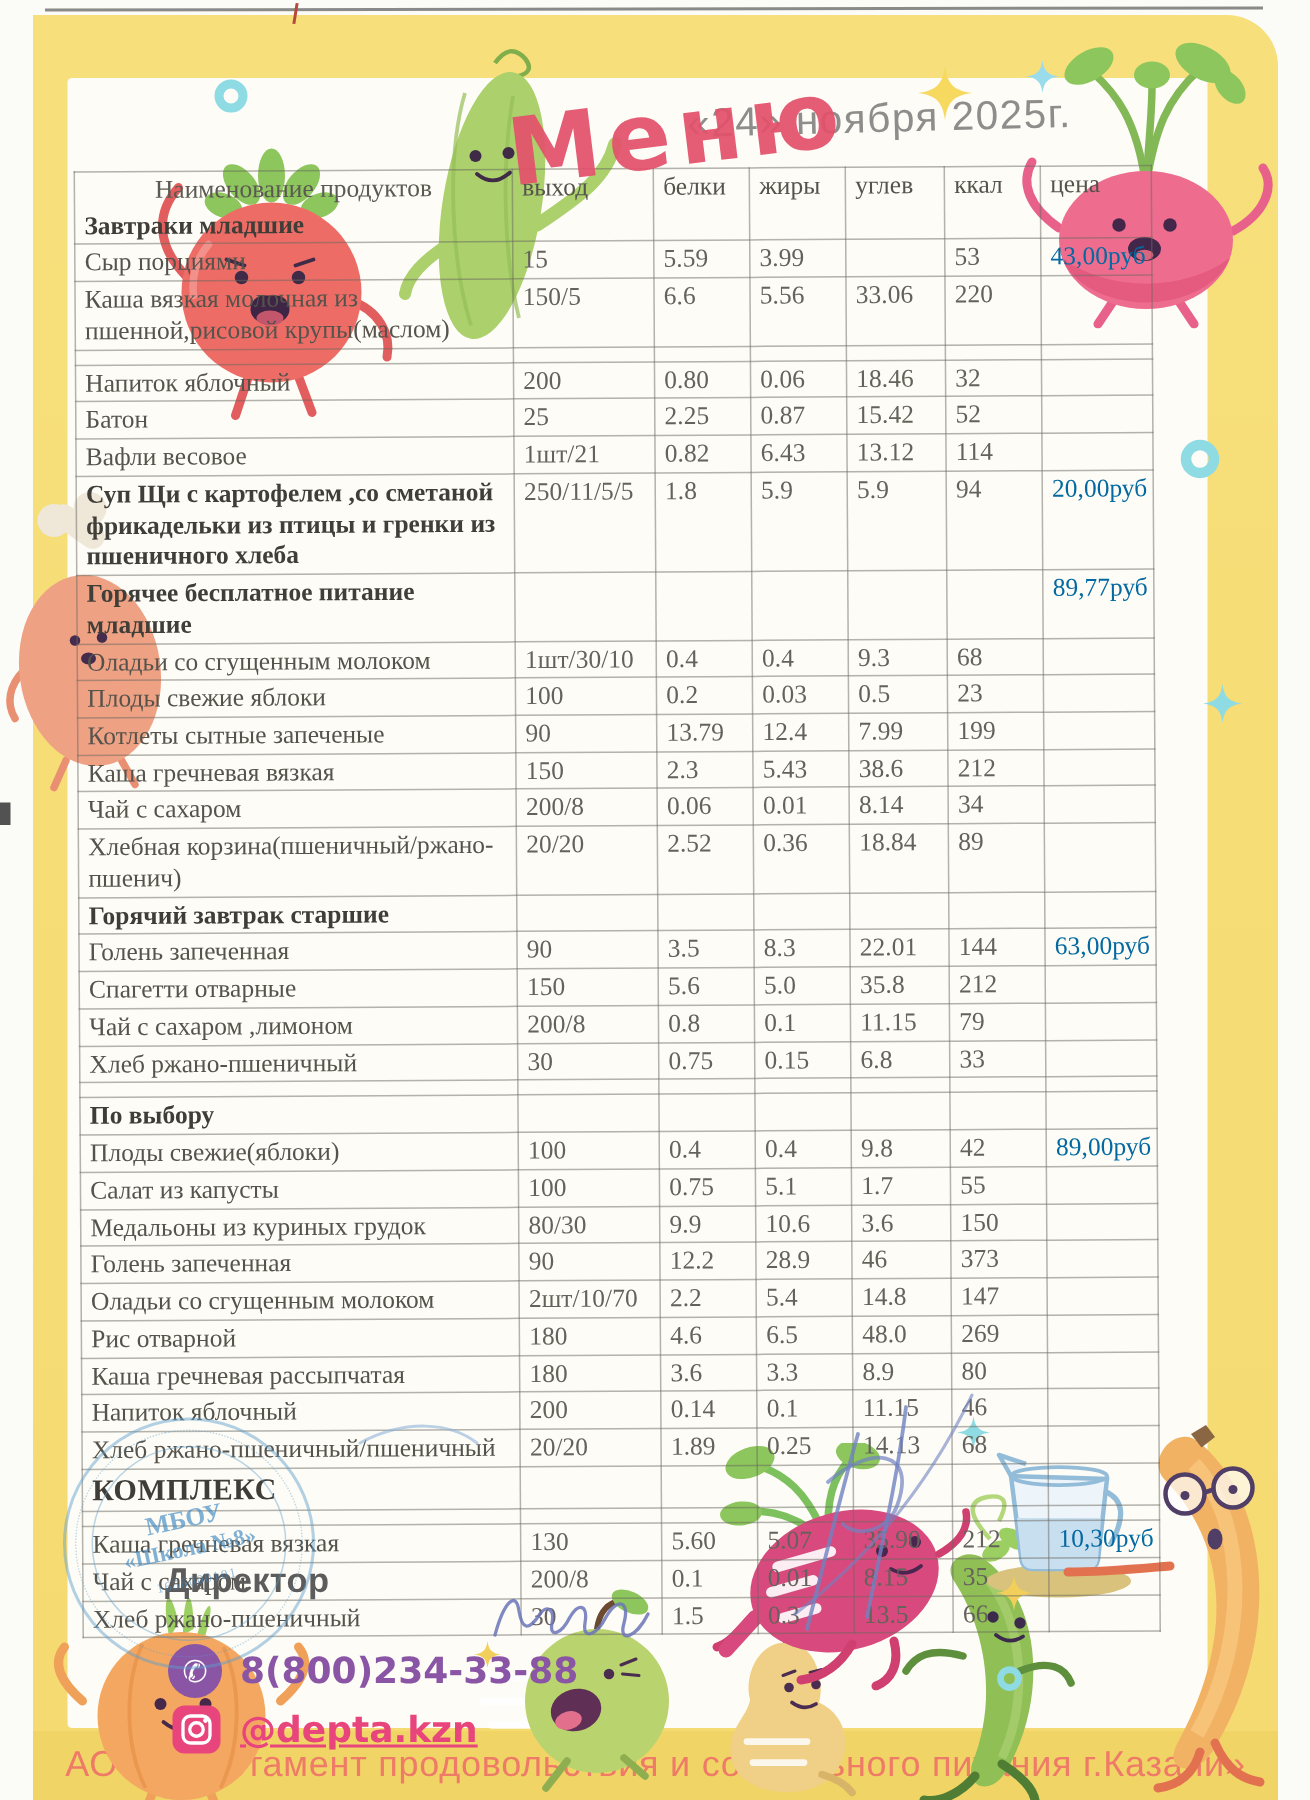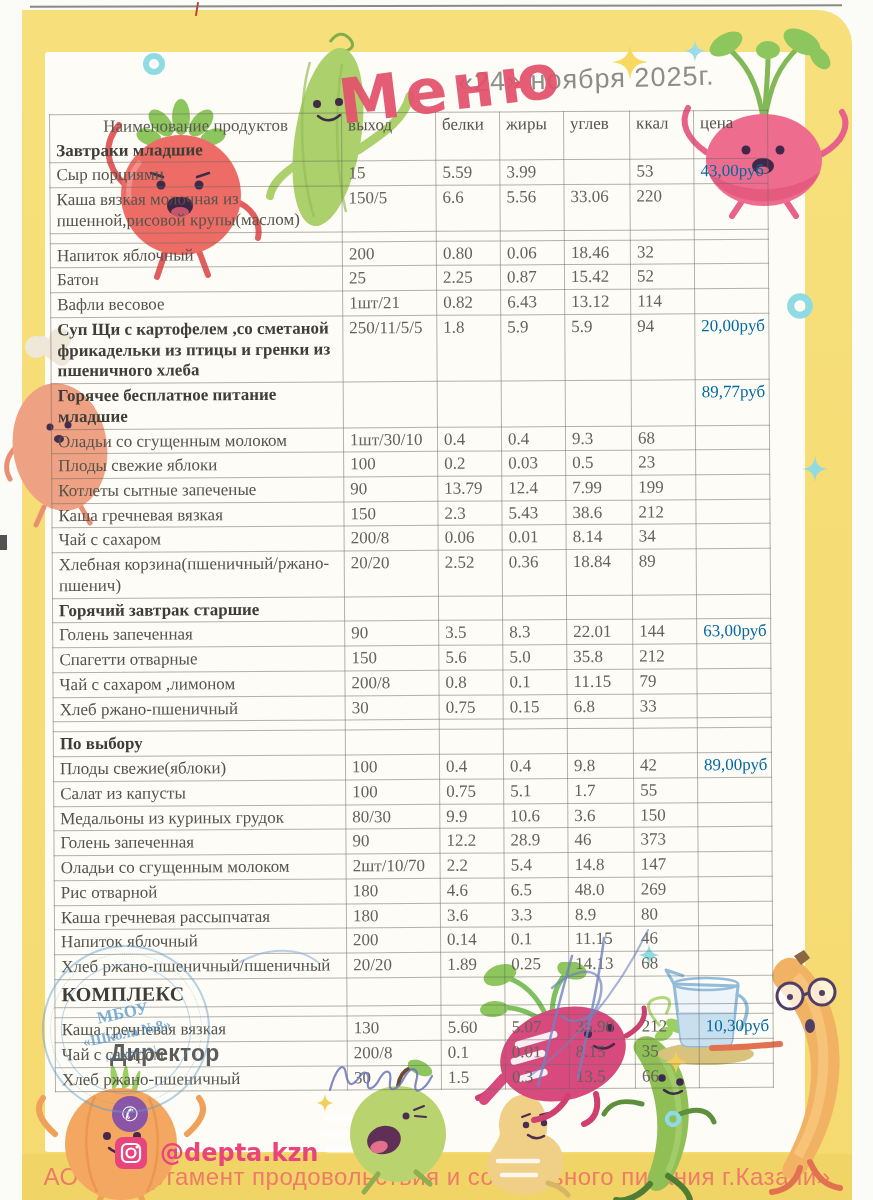--- a/index.html
+++ b/index.html
@@ -88,21 +88,21 @@
   .stamp .s3{top:102px;font-size:9px;letter-spacing:1px;color:rgba(70,140,195,.65);}
   
   .sign-block{
     position:absolute;left:110px;top:1040px;z-index:6;
     font-family:"Liberation Sans", sans-serif;font-size:23px;line-height:27px;
     color:#5c5c5c;font-weight:bold;letter-spacing:.2px;
   }
   .contact{position:absolute;z-index:6;display:flex;align-items:center;gap:12px;
     font-family:"DejaVu Sans", sans-serif;font-weight:bold;}
   .contact.phone{left:112px;top:1096px;color:#8a55a5;font-size:24px;}
-  .contact.insta{left:114px;top:1136px;color:#e8457d;font-size:24px;}
+  .contact.insta{left:114px;top:1136px;color:#e8457d;font-size:24px;text-decoration:underline;}
   .phone-badge{
     width:36px;height:36px;border-radius:50%;background:#8a55a5;color:#fff;
     display:flex;align-items:center;justify-content:center;font-size:20px;font-weight:normal;
   }
   .sparkle{position:absolute;z-index:3;}
 </style>
 </head>
 <body>
 
 <div class="page-yellow">
@@ -682,20 +682,21 @@
     <path d="M40,44 C70,28 100,30 118,44" stroke="rgba(143,179,216,.6)" stroke-width="2"></path>
   </g>
 </svg>
 
 <div class="sign-block">
   <div>Директор</div>
 </div>
 
 <div class="contact phone">
   <div class="phone-badge">✆</div>
+  <span>8(800)234-33-88</span>
 </div>
 <div class="contact insta">
   <svg width="34" height="34" viewBox="0 0 34 34">
     <rect x="1" y="1" width="32" height="32" rx="8" fill="#e8457d"></rect>
     <rect x="8" y="8" width="18" height="18" rx="5" fill="none" stroke="#fff" stroke-width="2.2"></rect>
     <circle cx="17" cy="17" r="4.5" fill="none" stroke="#fff" stroke-width="2.2"></circle>
     <circle cx="23" cy="11" r="1.6" fill="#fff"></circle>
   </svg>
   <span>@depta.kzn</span>
 </div>

